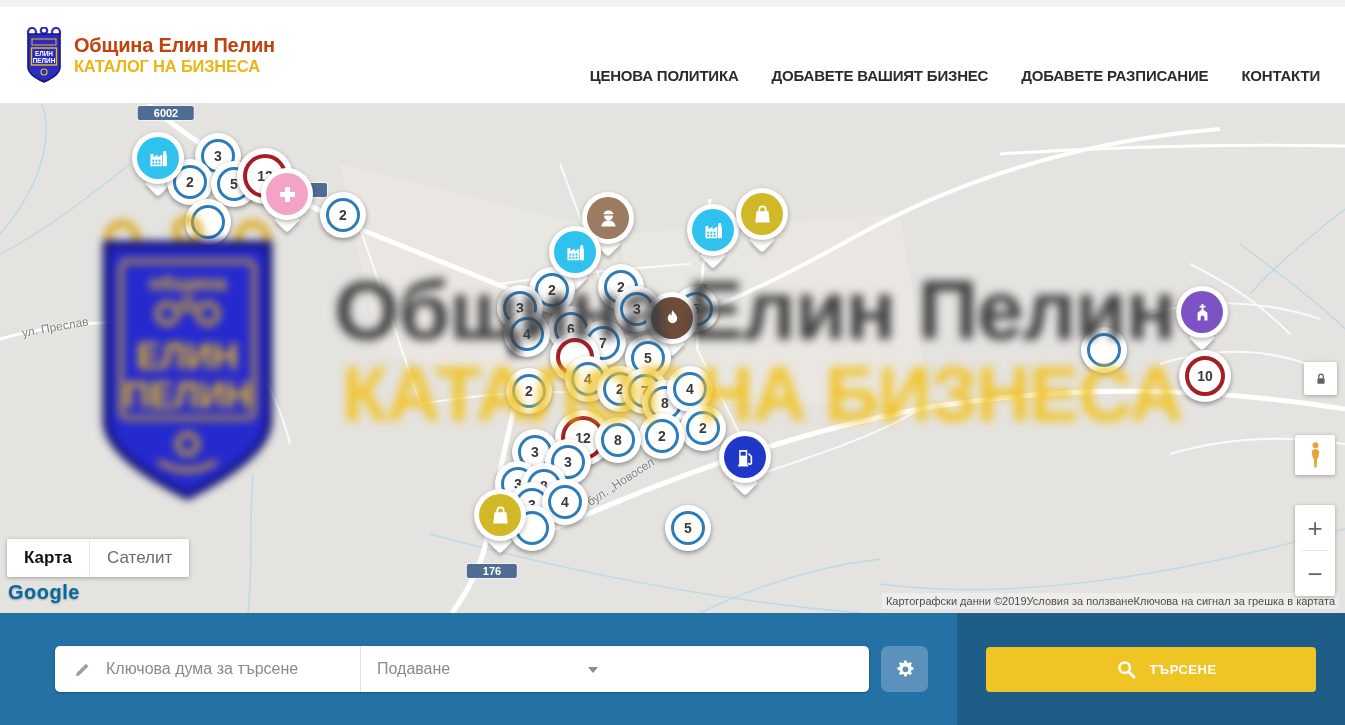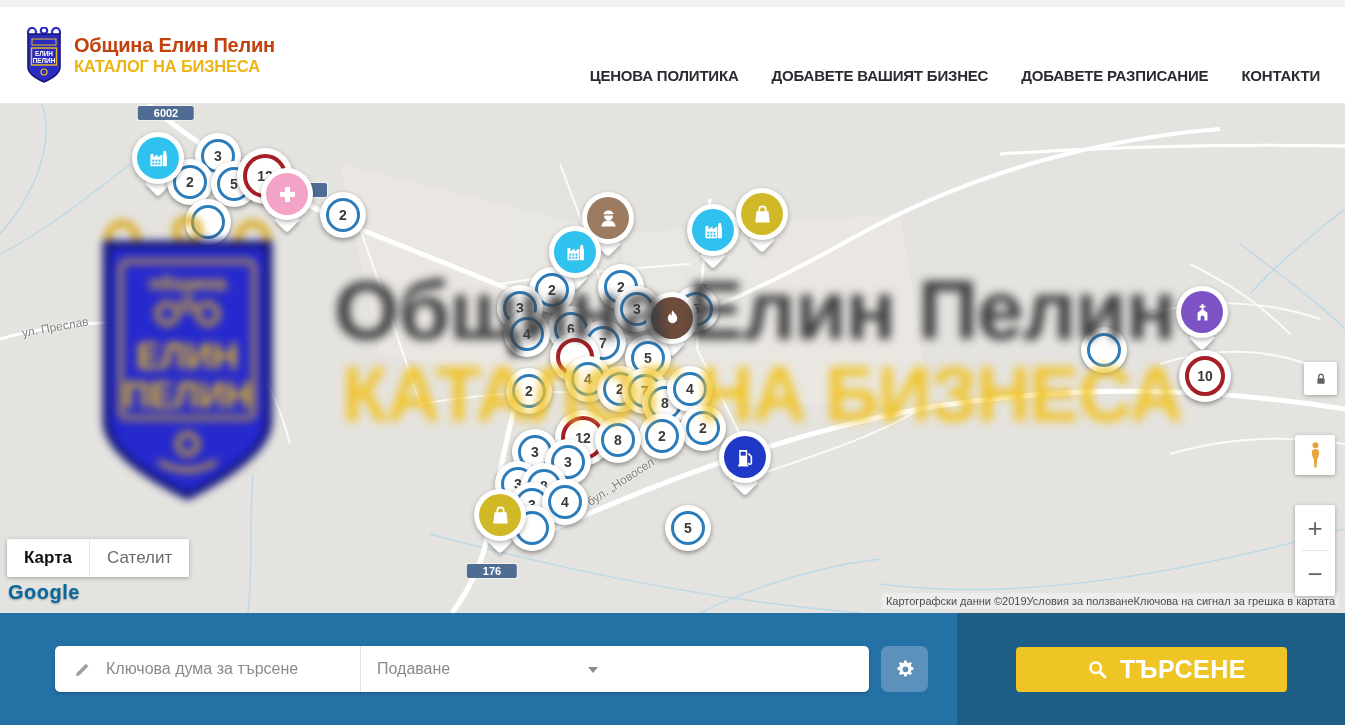--- a/index.html
+++ b/index.html
@@ -133,23 +133,23 @@
   .chevron{
     position:absolute;right:17px;top:50%;margin-top:-2px;width:0;height:0;
     border-left:5px solid transparent;border-right:5px solid transparent;border-top:6px solid #8A8A8A;
   }
   .gear-btn{
     margin-left:12px;width:47px;height:46px;border:none;border-radius:7px;cursor:pointer;
     display:flex;align-items:center;justify-content:center;
   }
   .search-right{flex:1;height:112px;display:flex;align-items:center;justify-content:center;}
   .search-btn{
-    width:271px;height:45px;border:none;border-radius:4px;cursor:pointer;
+    width:330px;height:45px;border:none;border-radius:4px;cursor:pointer;
     display:flex;align-items:center;justify-content:center;gap:12px;
-    color:#fff;font-size:25px;font-weight:bold;letter-spacing:.5px;font-family:inherit;padding-left:37px;
+    color:#fff;font-size:13px;font-weight:bold;letter-spacing:.5px;font-family:inherit;padding-left:37px;
   }
 </style>
 </head>
 <body>
 
 <div class="topstrip"></div>
 
 <header>
   <div class="brand">
     <svg class="brand-logo" viewBox="0 0 40 57">

